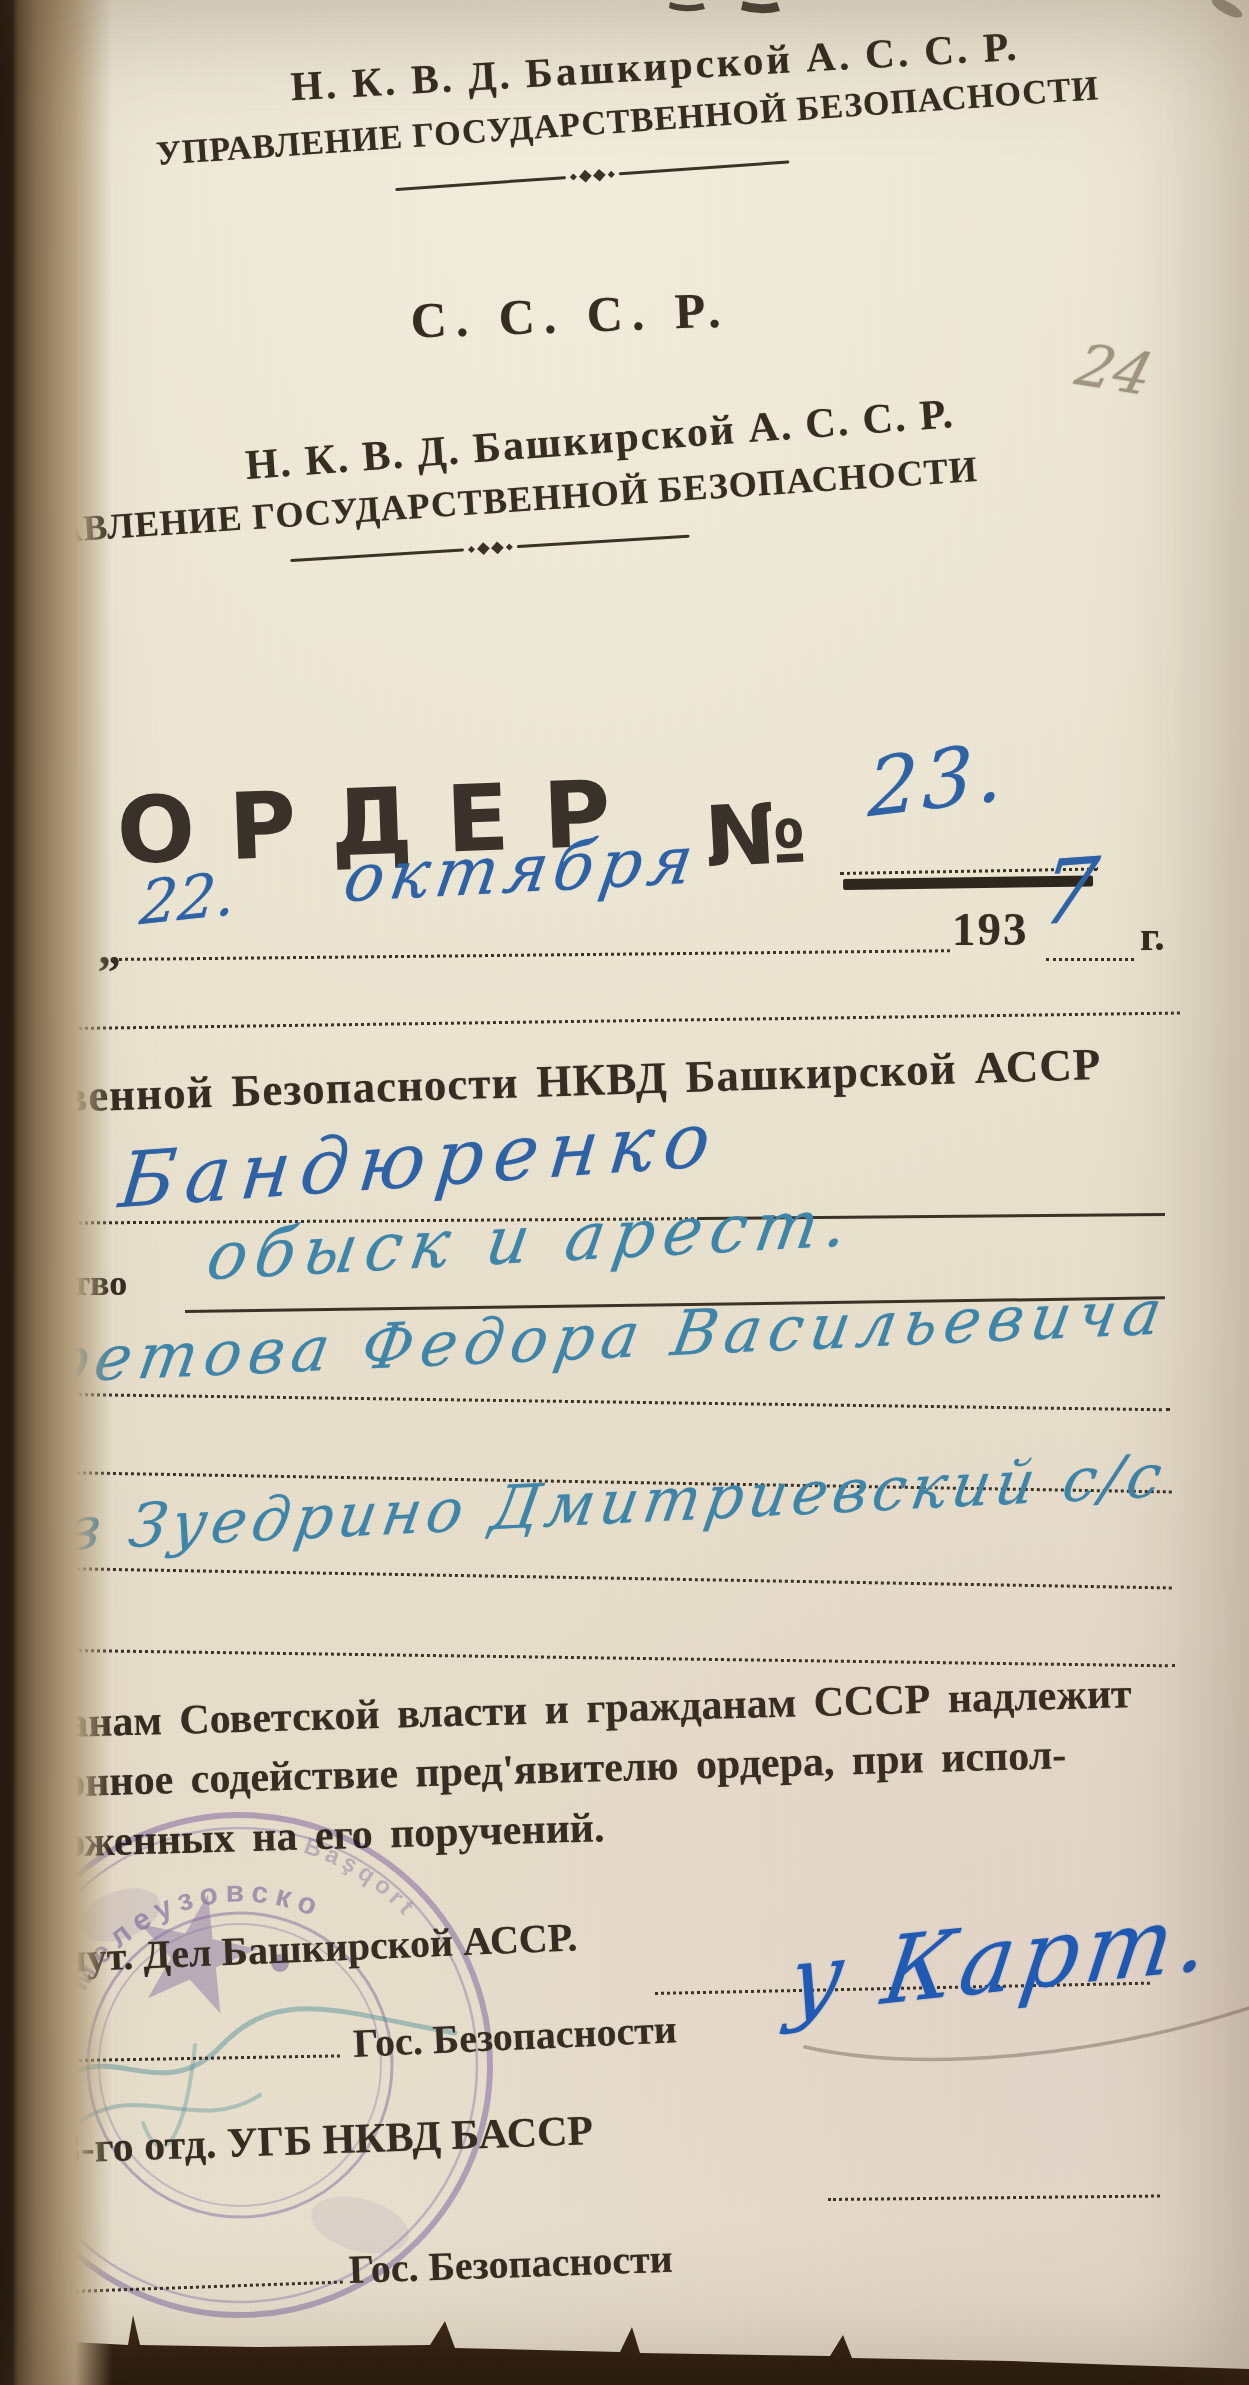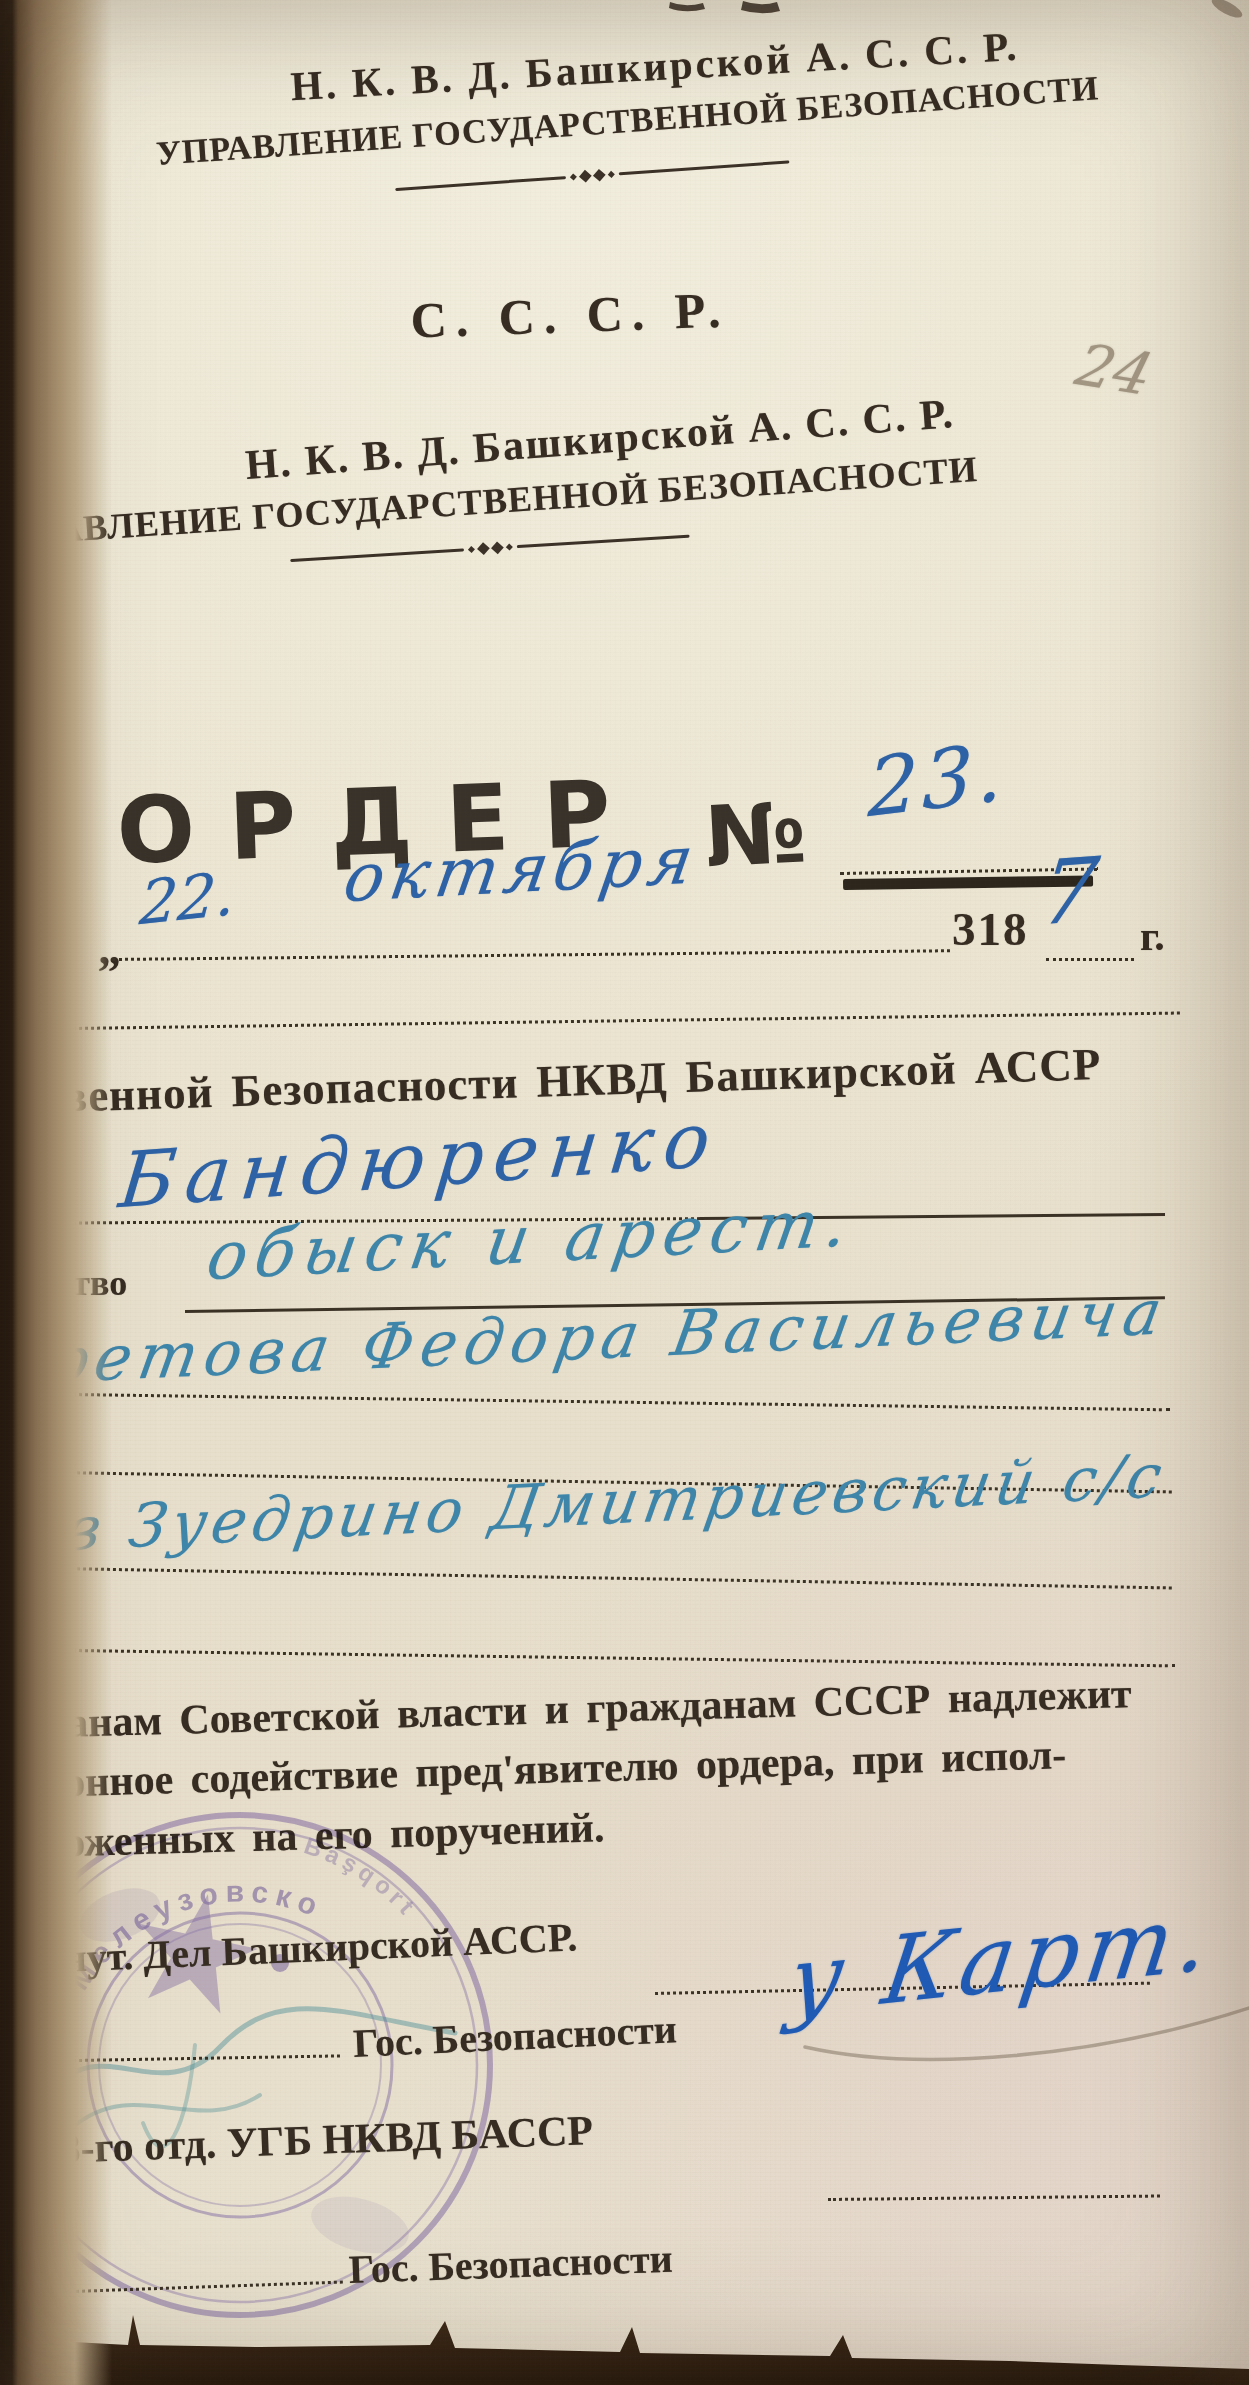--- a/index.html
+++ b/index.html
@@ -85,21 +85,21 @@
   <div class="el" style="left:705px;top:786px;font-family:'DejaVu Sans',sans-serif;font-weight:bold;font-size:84px;color:#39322a;transform:rotate(-3deg);">№</div>
   <div class="el hand blue" style="left:868px;top:742px;font-size:80px;letter-spacing:4px;transform:rotate(-7deg) skewX(-8deg);">23.</div>
   <div class="dot" style="left:840px;top:872px;width:258px;transform:rotate(-1deg);"></div>
   <div class="bar" style="left:843px;top:879px;width:250px;height:11px;transform:rotate(-0.8deg);"></div>
 
   <div class="el print" style="left:5px;top:912px;font-size:40px;">ан</div>
   <div class="el print" style="left:98px;top:922px;font-size:46px;">„</div>
   <div class="el hand blue" style="left:140px;top:868px;font-size:60px;transform:rotate(-6deg) skewX(-10deg);">22.</div>
   <div class="el hand blue" style="left:345px;top:840px;font-size:66px;letter-spacing:6px;transform:rotate(-3deg) skewX(-12deg);">октября</div>
   <div class="dot" style="left:112px;top:958px;width:838px;transform:rotate(-0.6deg);"></div>
-  <div class="el print" style="left:952px;top:902px;font-size:47px;letter-spacing:2px;">318</div>
+  <div class="el print" style="left:952px;top:902px;font-size:47px;letter-spacing:2px;">193</div>
   <div class="el hand blue" style="left:1042px;top:842px;font-size:88px;transform:rotate(-4deg) skewX(-10deg);">7</div>
   <div class="dot" style="left:1046px;top:958px;width:88px;"></div>
   <div class="el print" style="left:1140px;top:912px;font-size:42px;">г.</div>
 
   <div class="dot" style="left:0;top:1028px;width:1180px;transform:rotate(-0.8deg);"></div>
 
   <div class="el print" style="left:18px;top:1072px;font-size:45px;letter-spacing:1px;word-spacing:6px;transform:rotate(-1.8deg);transform-origin:left top;">ственной Безопасности НКВД Башкирской АССР</div>
 
   <div class="el hand blue" style="left:120px;top:1136px;font-size:76px;letter-spacing:10px;transform:rotate(-4deg) skewX(-10deg);">Бандюренко</div>
   <div class="dot" style="left:0;top:1222px;width:700px;transform:rotate(-0.4deg);"></div>

